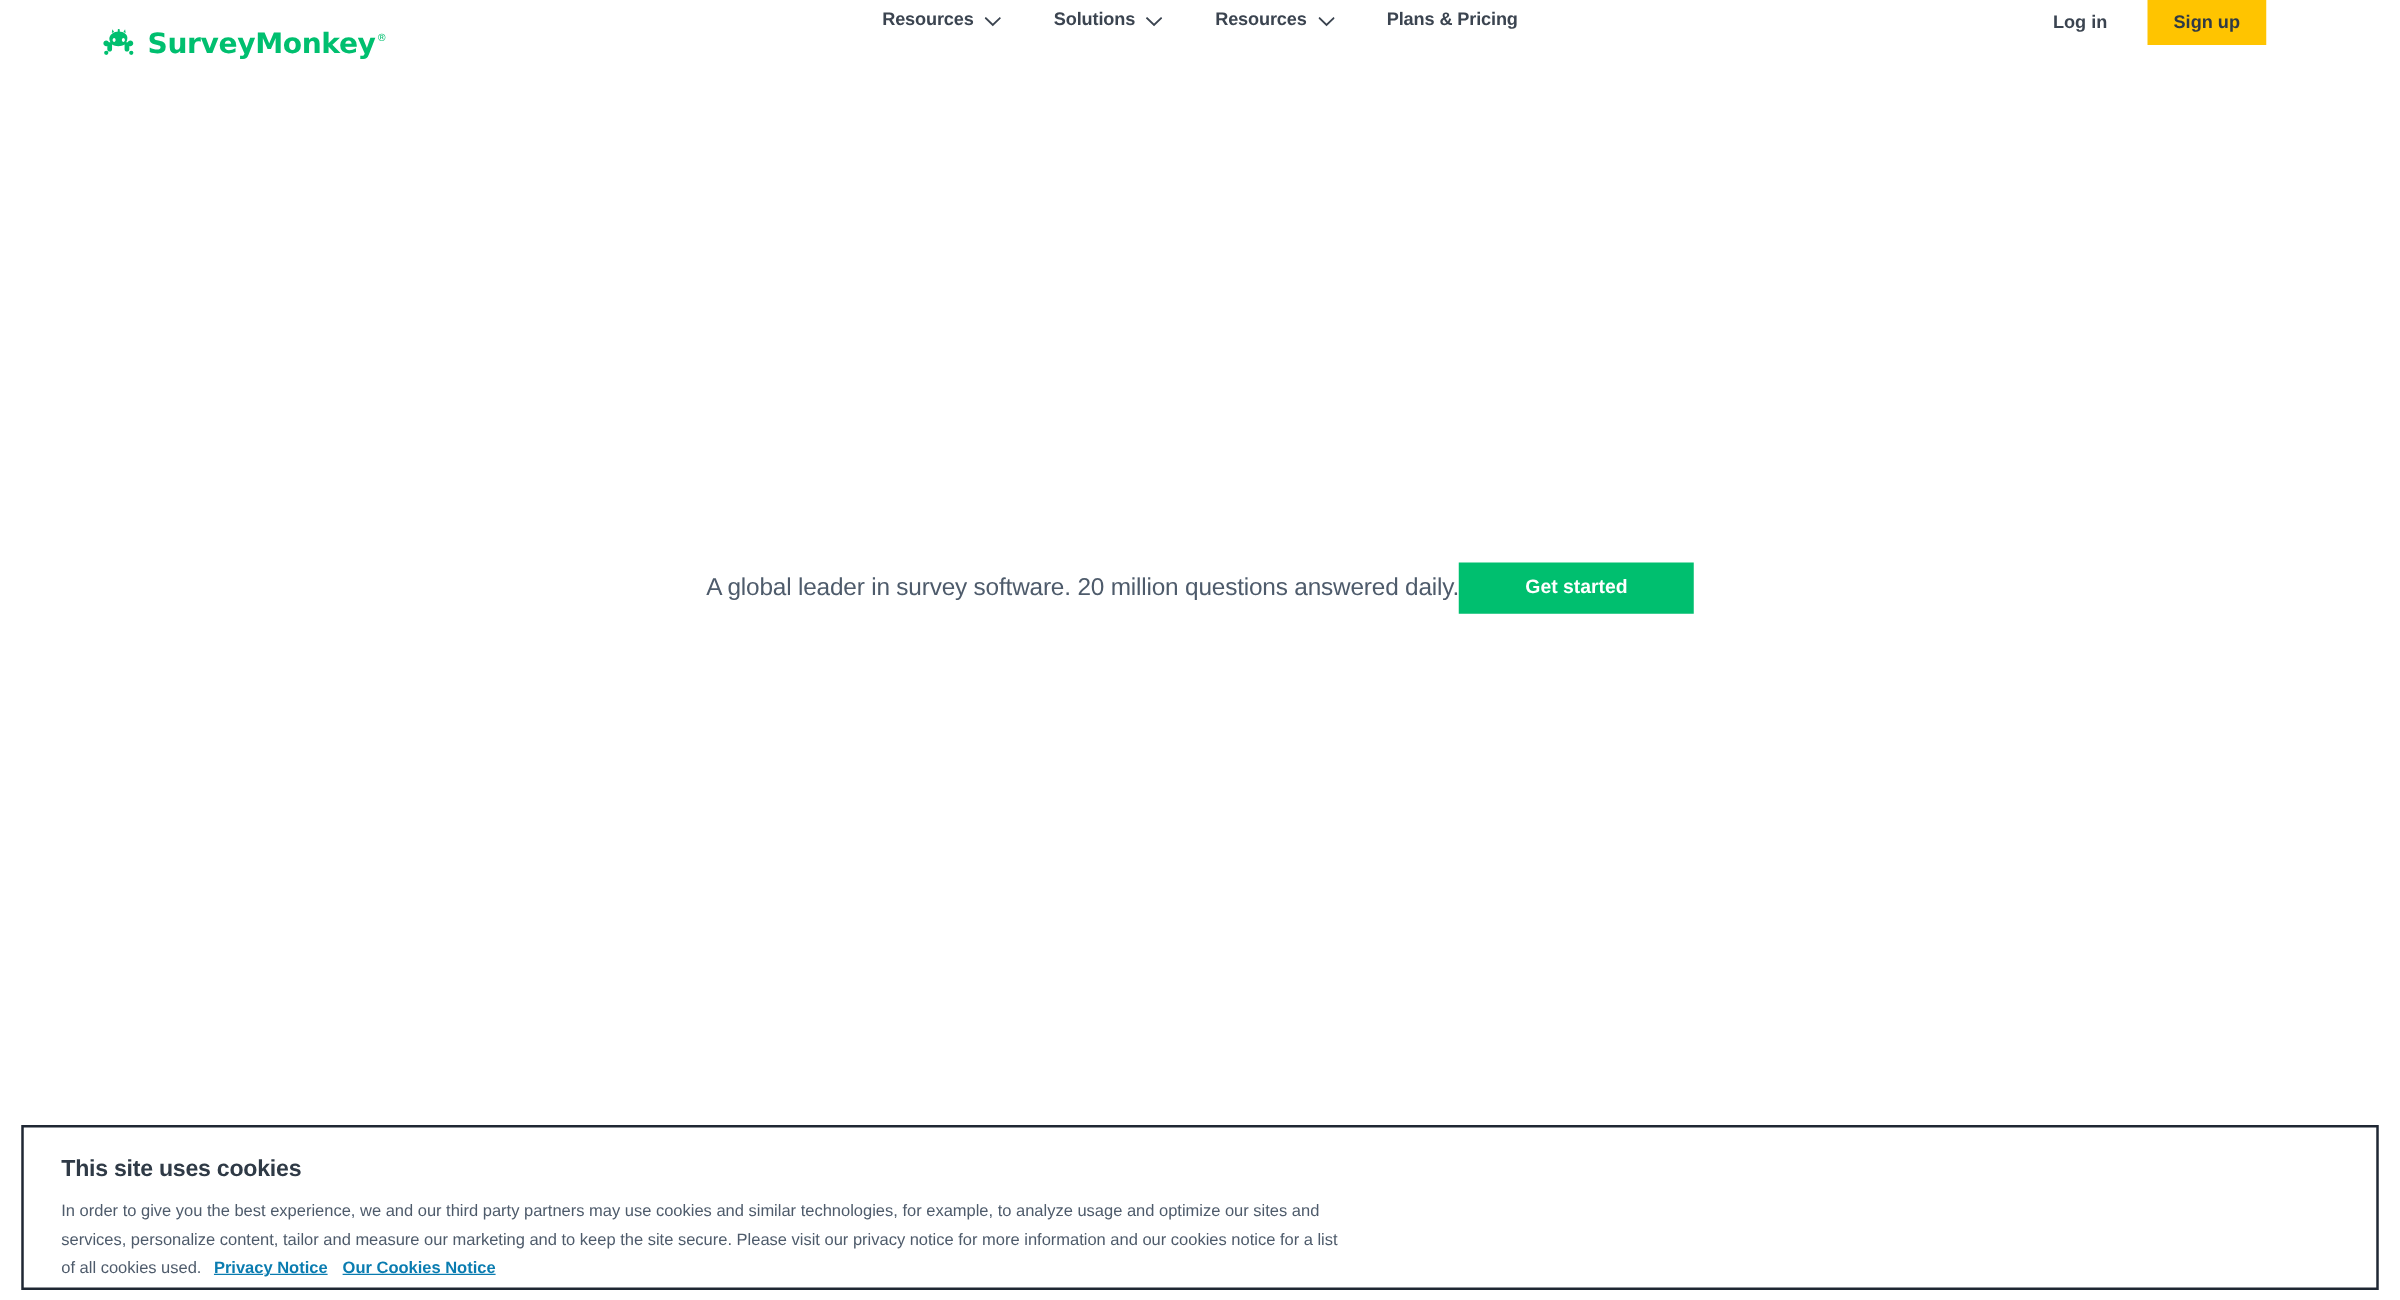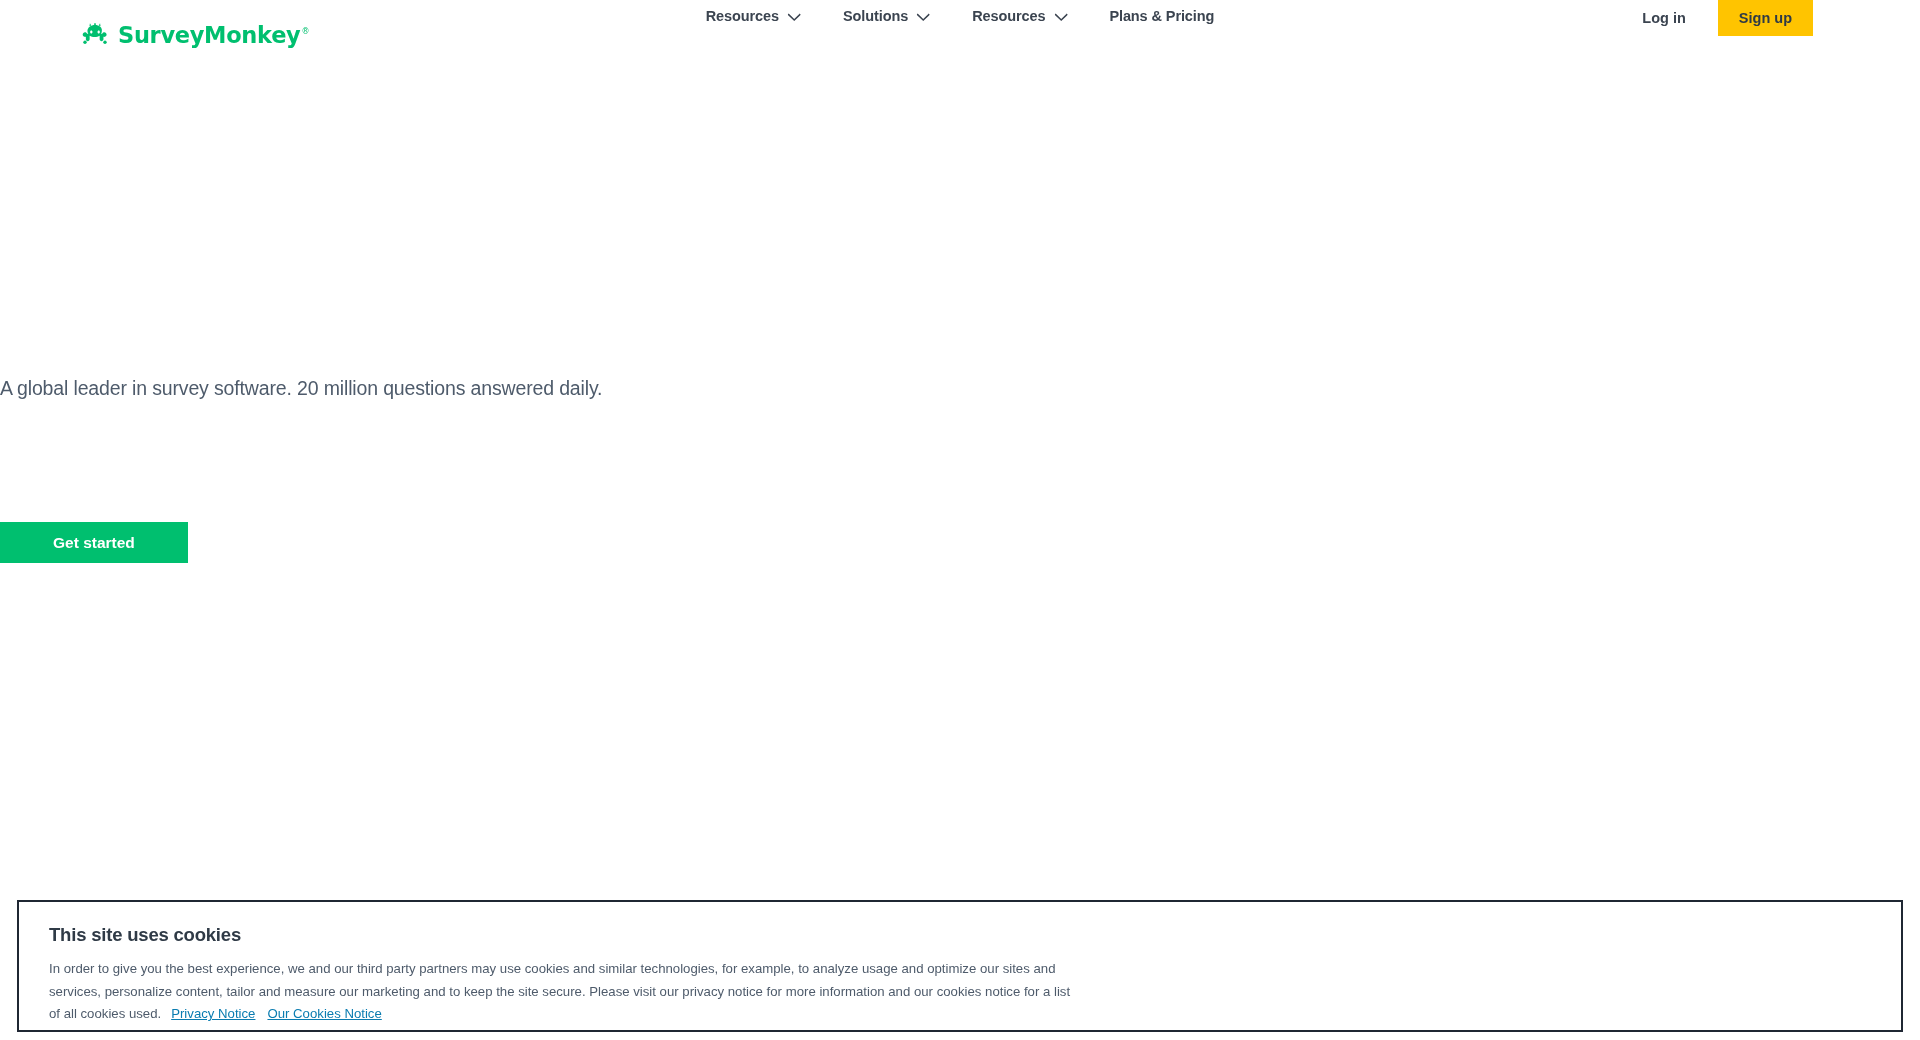--- a/index.html
+++ b/index.html
@@ -114,24 +114,23 @@
   }
 
   
   .hero {
     position: absolute;
     top: 70px;
     left: 0;
     width: 100%;
     height: 800px;
     display: flex;
-    flex-direction: column;
-    align-items: flex-start;
+    flex-direction: row;
+    align-items: center;
     justify-content: center;
-    gap: 44px;
   }
 
   .hero-tagline {
     font-size: 19.5px;
     color: #4e5b6b;
     font-weight: normal;
     letter-spacing: -0.15px;
     text-align: center;
     margin-bottom: 0;
   }
@@ -184,21 +183,21 @@
     color: #4e5b6b;
     max-width: 1030px;
   }
 
   .cookie-links {
     display: inline;
     margin-left: 10px;
   }
   .cookie-link {
     color: #0a7cb0;
-    font-weight: normal;
+    font-weight: bold;
     text-decoration: underline;
     cursor: pointer;
     margin-right: 12px;
     font-size: 13.2px;
   }
 
   .cookie-actions {
     flex: 0 0 auto;
     display: flex;
     align-items: center;

